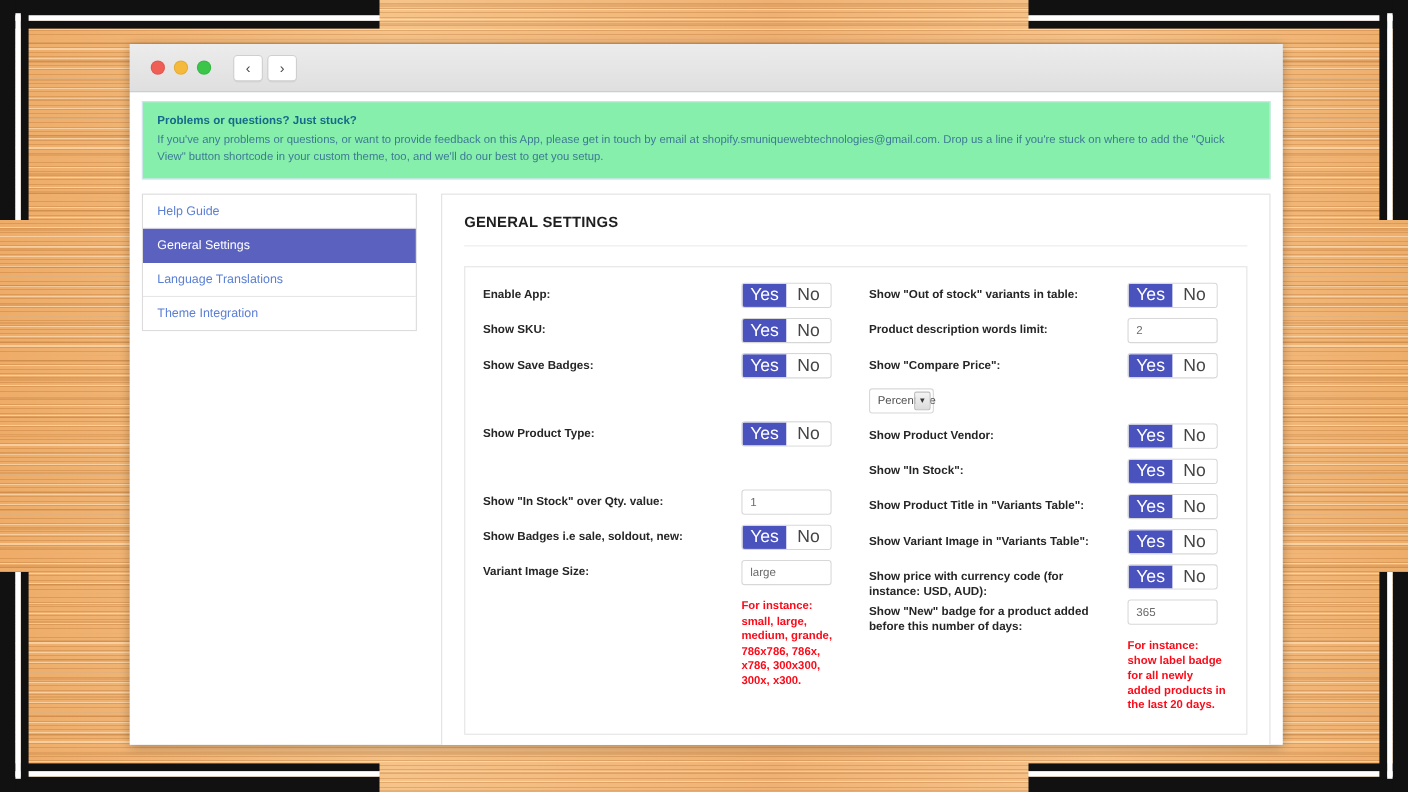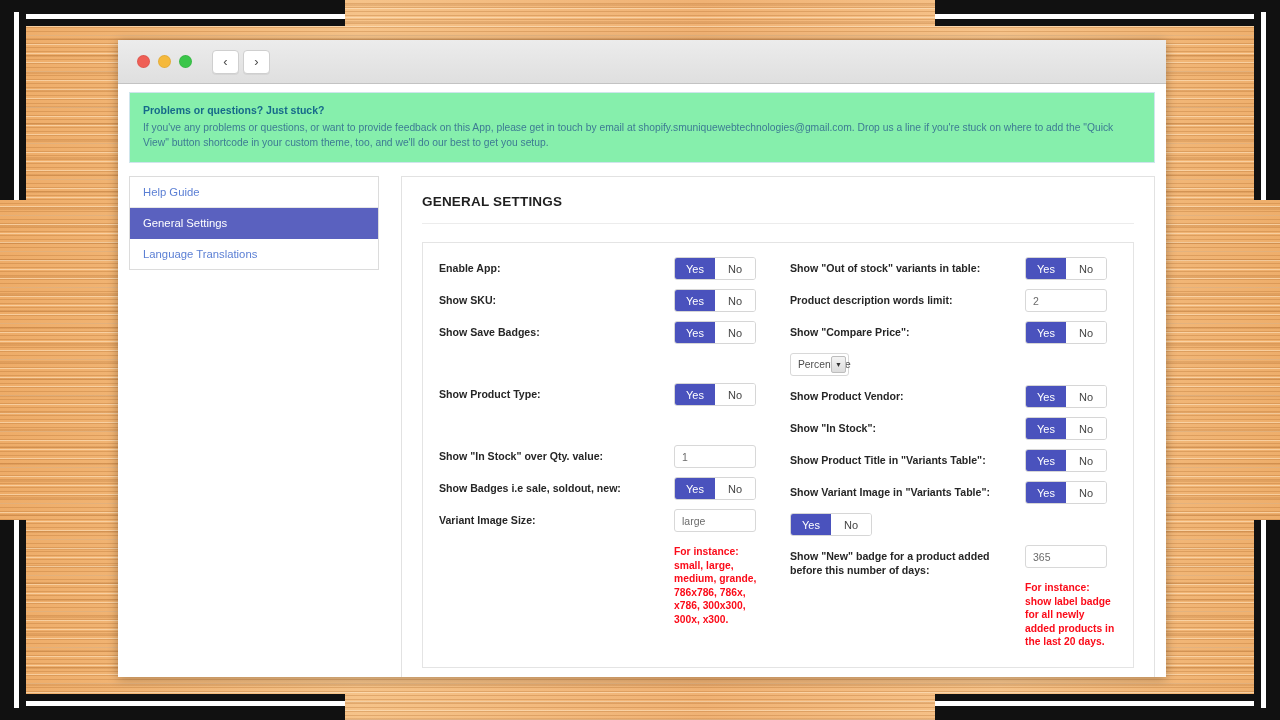--- a/index.html
+++ b/index.html
@@ -271,21 +271,21 @@
     border: 1px solid #d6d6d6;
     border-radius: 3px;
     overflow: hidden;
     height: 23px;
     width: 82px;
     background: #fff;
   }
   .toggle .seg {
     flex: 1;
     display: flex; align-items: center; justify-content: center;
-    font-size: 11px;
+    font-size: 16px;
     color: #444;
   }
   .toggle .seg.on {
     background: #4a52bd;
     color: #fff;
   }
   .toggle .seg.off { background: #fff; }
 
   
   .tinput {
@@ -415,20 +415,21 @@
         <div class="notice-title">Problems or questions? Just stuck?</div>
         <div class="notice-body">If you've any problems or questions, or want to provide feedback on this App, please get in touch by email at shopify.smuniquewebtechnologies@gmail.com. Drop us a line if you're stuck on where to add the "Quick View" button shortcode in your custom theme, too, and we'll do our best to get you setup.</div>
       </div>
 
       <div class="cols">
 
         <div class="sidebar" id="sidebar">
             <div class="nav-item"><span>Help Guide</span></div>
             <div class="nav-item active"><span>General Settings</span></div>
             <div class="nav-item"><span>Language Translations</span></div>
+            <div class="nav-item"><span>Theme Integration</span></div>
           </div>
 
         <div class="main">
           <div class="page-title">GENERAL SETTINGS</div>
 
           <div class="settings-box">
             <div class="scol left" id="colLeft">
                 <div class="row">
                   <div class="lab">Enable App:</div>
                   <div class="ctl">
@@ -556,20 +557,21 @@
                 <div class="row">
                   <div class="lab">Show Variant Image in "Variants Table":</div>
                   <div class="ctl">
                     <div class="toggle">
                       <div class="seg on">Yes</div>
                       <div class="seg off">No</div>
                     </div>
                   </div>
                 </div>
                 <div class="row">
+                  <div class="lab">Show price with currency code (for instance: USD, AUD):</div>
                   <div class="ctl">
                     <div class="toggle">
                       <div class="seg on">Yes</div>
                       <div class="seg off">No</div>
                     </div>
                   </div>
                 </div>
                 <div class="row">
                   <div class="lab">Show "New" badge for a product added before this number of days:</div>
                   <div class="ctl">

